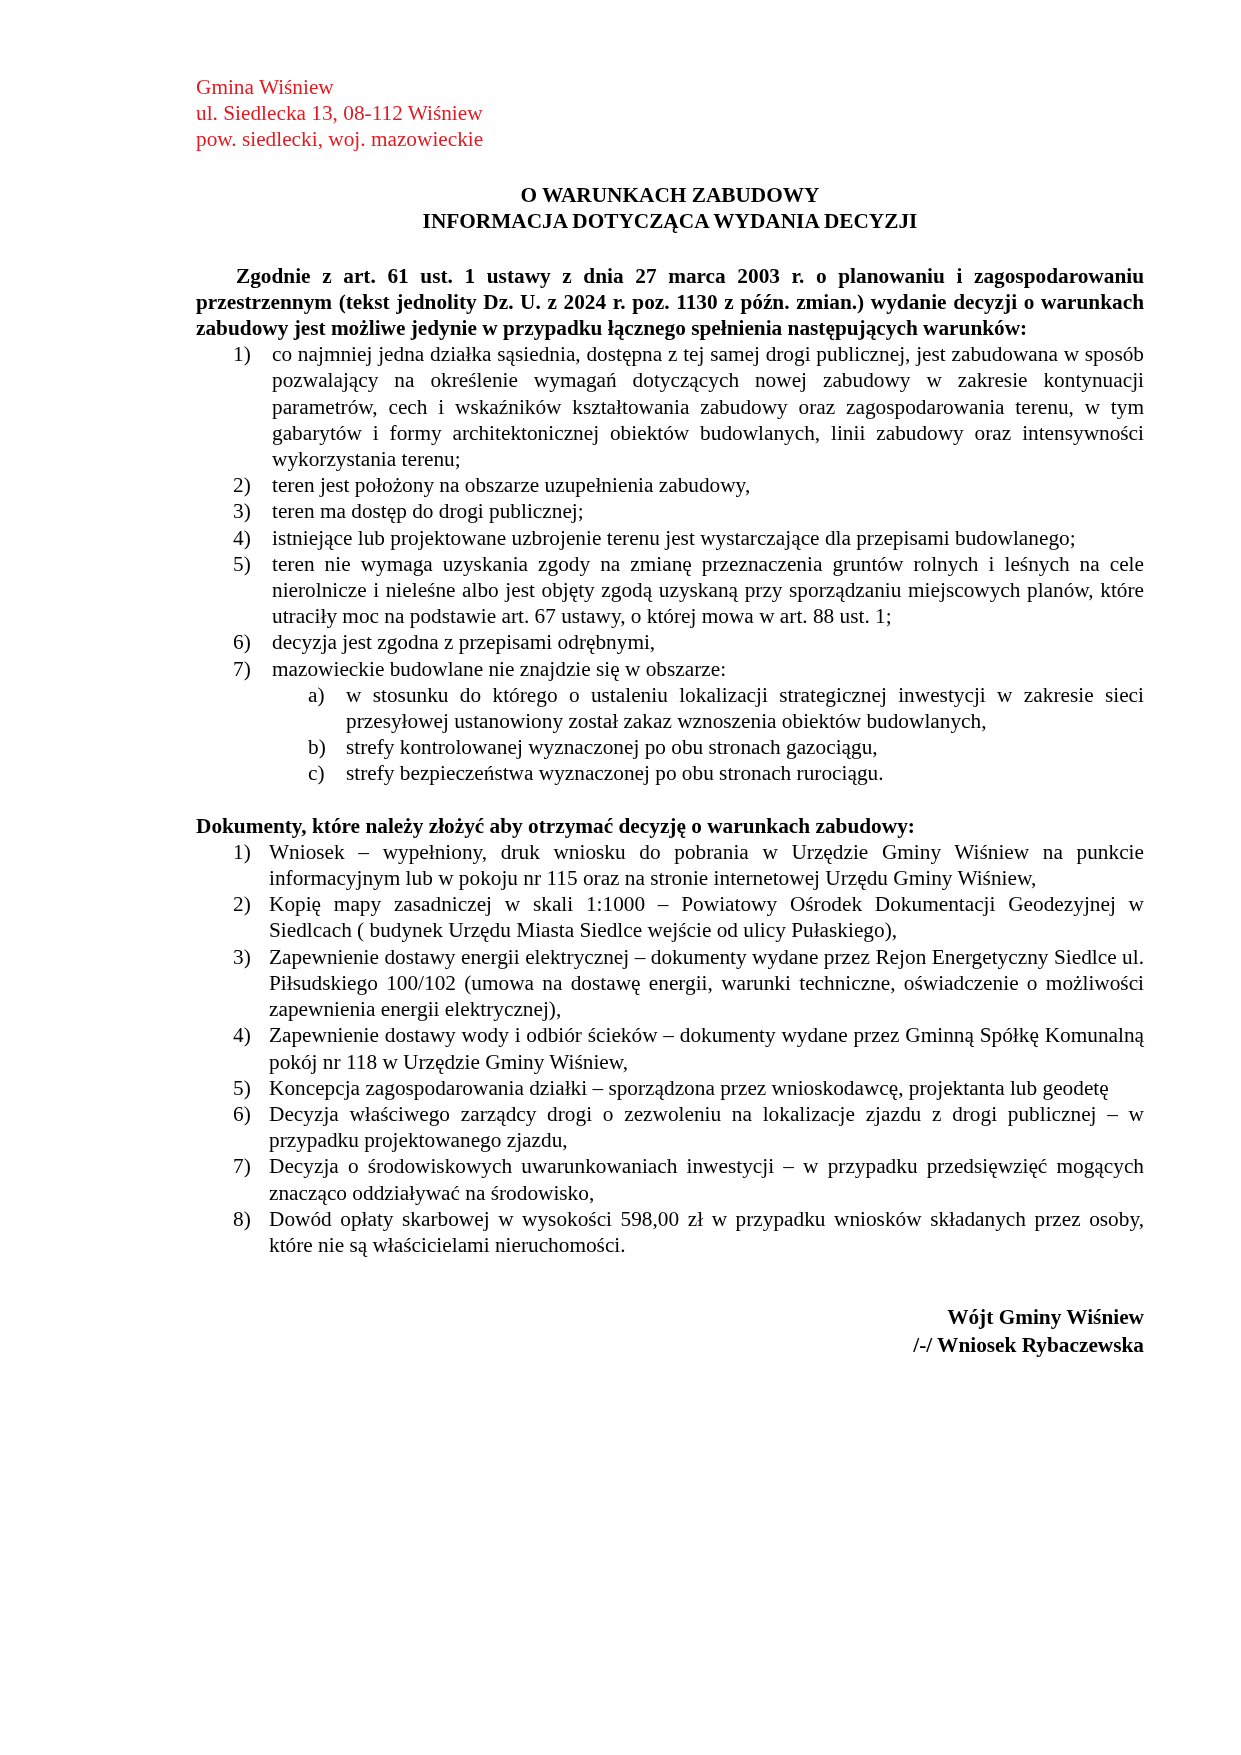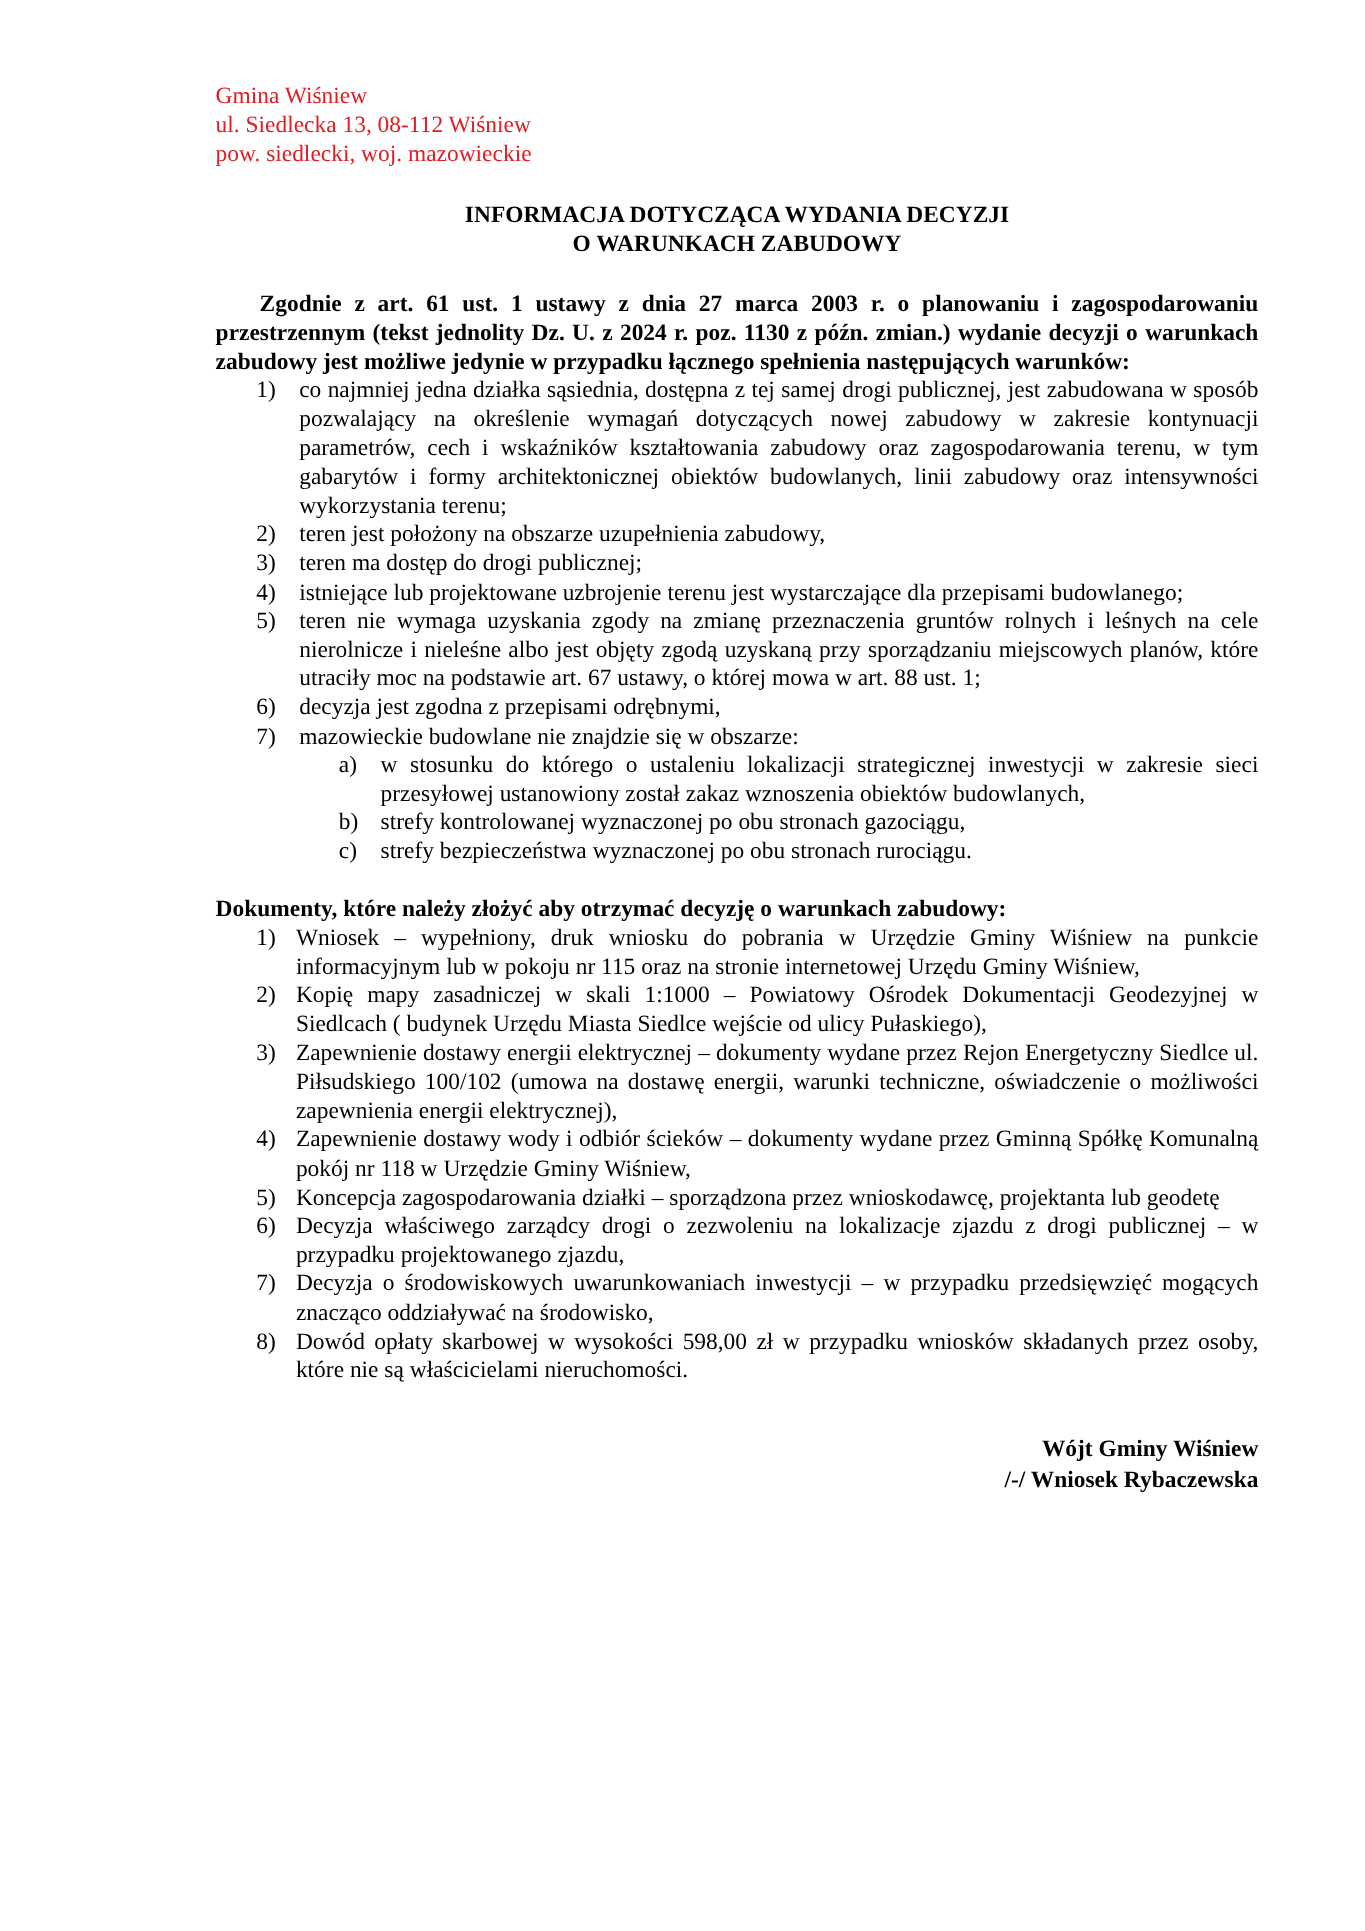--- a/index.html
+++ b/index.html
@@ -23,22 +23,22 @@
 <body>
 
 <div class="page">
   <div class="header">
     <div>Gmina Wiśniew</div>
     <div>ul. Siedlecka 13, 08-112 Wiśniew</div>
     <div>pow. siedlecki, woj. mazowieckie</div>
   </div>
 
   <div class="title">
+    <div>O WARUNKACH ZABUDOWY</div>
     <div>INFORMACJA DOTYCZĄCA WYDANIA DECYZJI</div>
-    <div>O WARUNKACH ZABUDOWY</div>
   </div>
 
   <div class="para">Zgodnie z art. 61 ust. 1 ustawy z dnia 27 marca 2003 r. o planowaniu i zagospodarowaniu przestrzennym (tekst jednolity Dz. U. z 2024 r. poz. 1130 z późn. zmian.) wydanie decyzji o warunkach zabudowy jest możliwe jedynie w przypadku łącznego spełnienia następujących warunków:</div>
 
   <ol class="list">
     <li><span class="num">1)</span><span>co najmniej jedna działka sąsiednia, dostępna z tej samej drogi publicznej, jest zabudowana w sposób pozwalający na określenie wymagań dotyczących nowej zabudowy w zakresie kontynuacji parametrów, cech i wskaźników kształtowania zabudowy oraz zagospodarowania terenu, w tym gabarytów i formy architektonicznej obiektów budowlanych, linii zabudowy oraz intensywności wykorzystania terenu;</span></li>
     <li><span class="num">2)</span><span>teren jest położony na obszarze uzupełnienia zabudowy,</span></li>
     <li><span class="num">3)</span><span>teren ma dostęp do drogi publicznej;</span></li>
     <li><span class="num">4)</span><span>istniejące lub projektowane uzbrojenie terenu jest wystarczające dla przepisami budowlanego;</span></li>
     <li><span class="num">5)</span><span>teren nie wymaga uzyskania zgody na zmianę przeznaczenia gruntów rolnych i leśnych na cele nierolnicze i nieleśne albo jest objęty zgodą uzyskaną przy sporządzaniu miejscowych planów, które utraciły moc na podstawie art. 67 ustawy, o której mowa w art. 88 ust. 1;</span></li>

